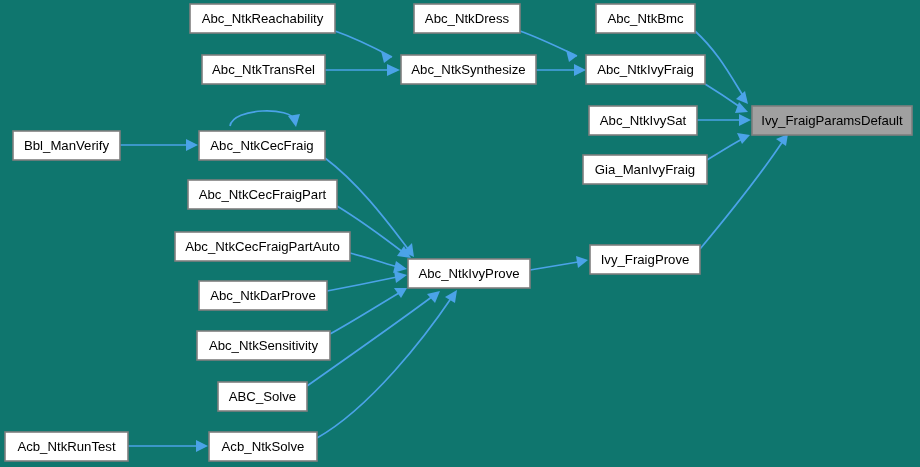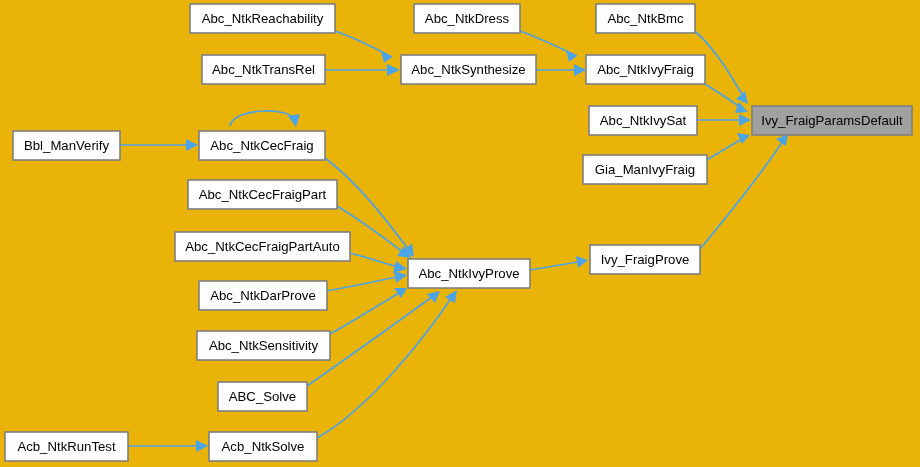--- a/index.html
+++ b/index.html
@@ -4,21 +4,21 @@
 <style>
   html, body {
     margin: 0;
     padding: 0;
     background: #000000;
   }
   #graph-root {
     position: relative;
     width: 920px;
     height: 467px;
-    background: #eab308;
+    background: #0f766e;
     overflow: hidden;
     font-family: "Liberation Sans", sans-serif;
   }
   svg#graph-svg {
     position: absolute;
     left: 0;
     top: 0;
     width: 920px;
     height: 467px;
     display: block;

